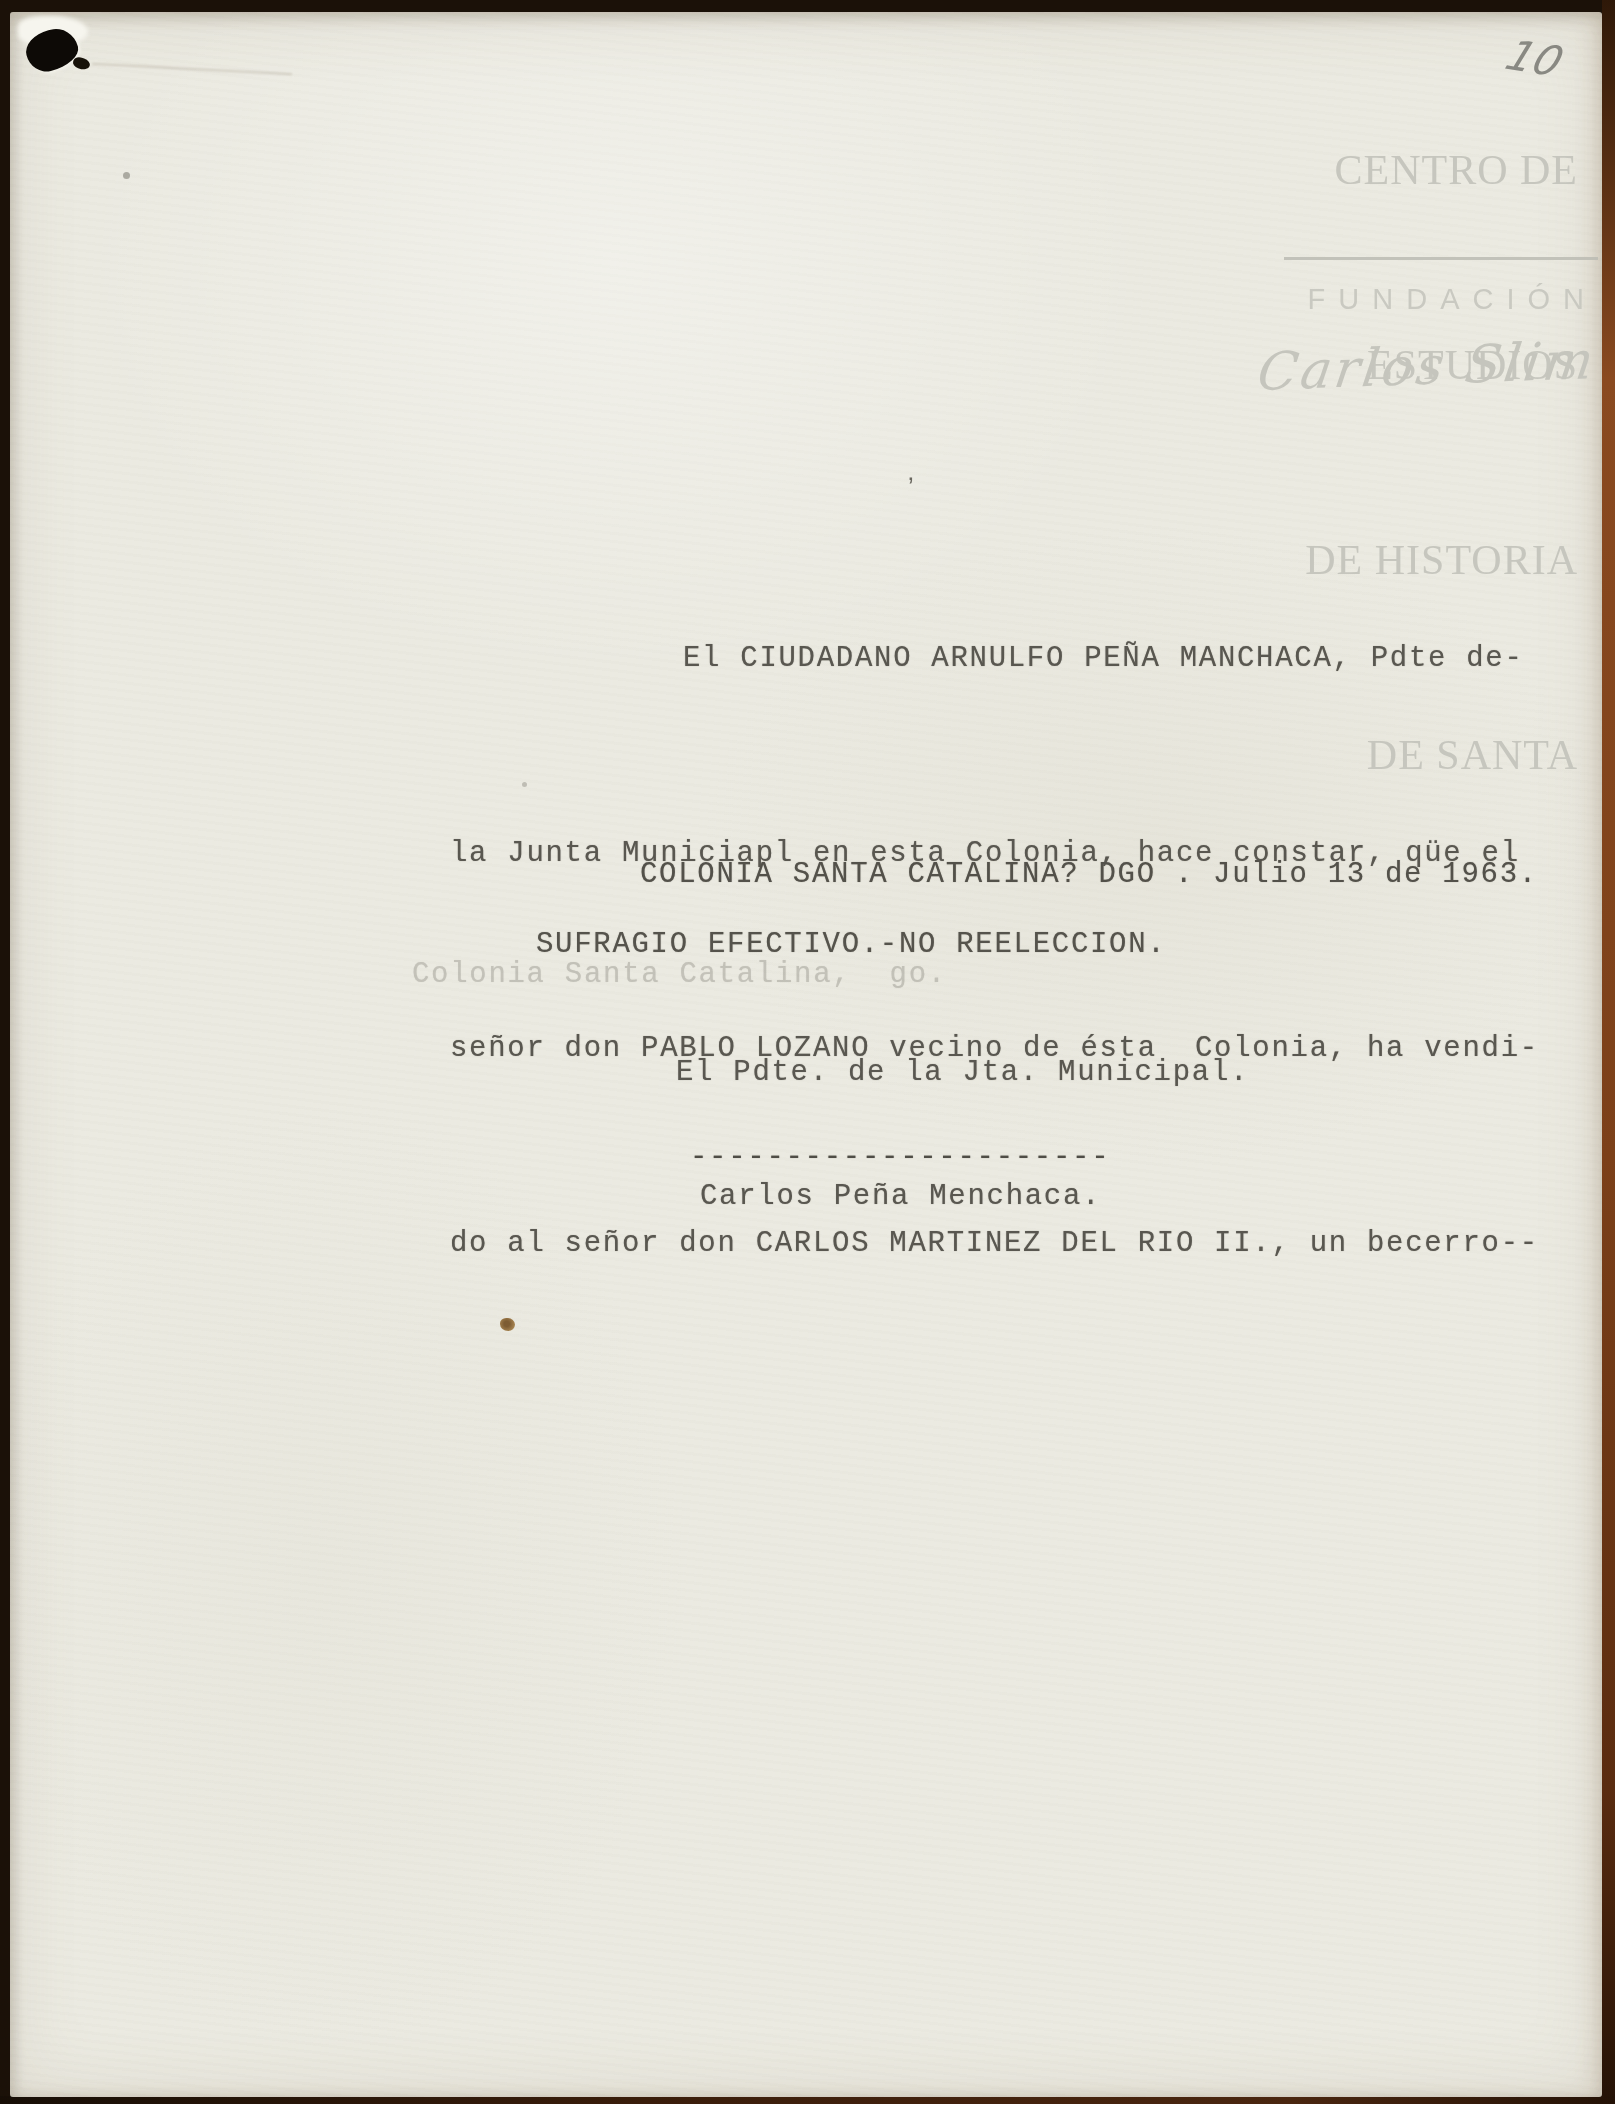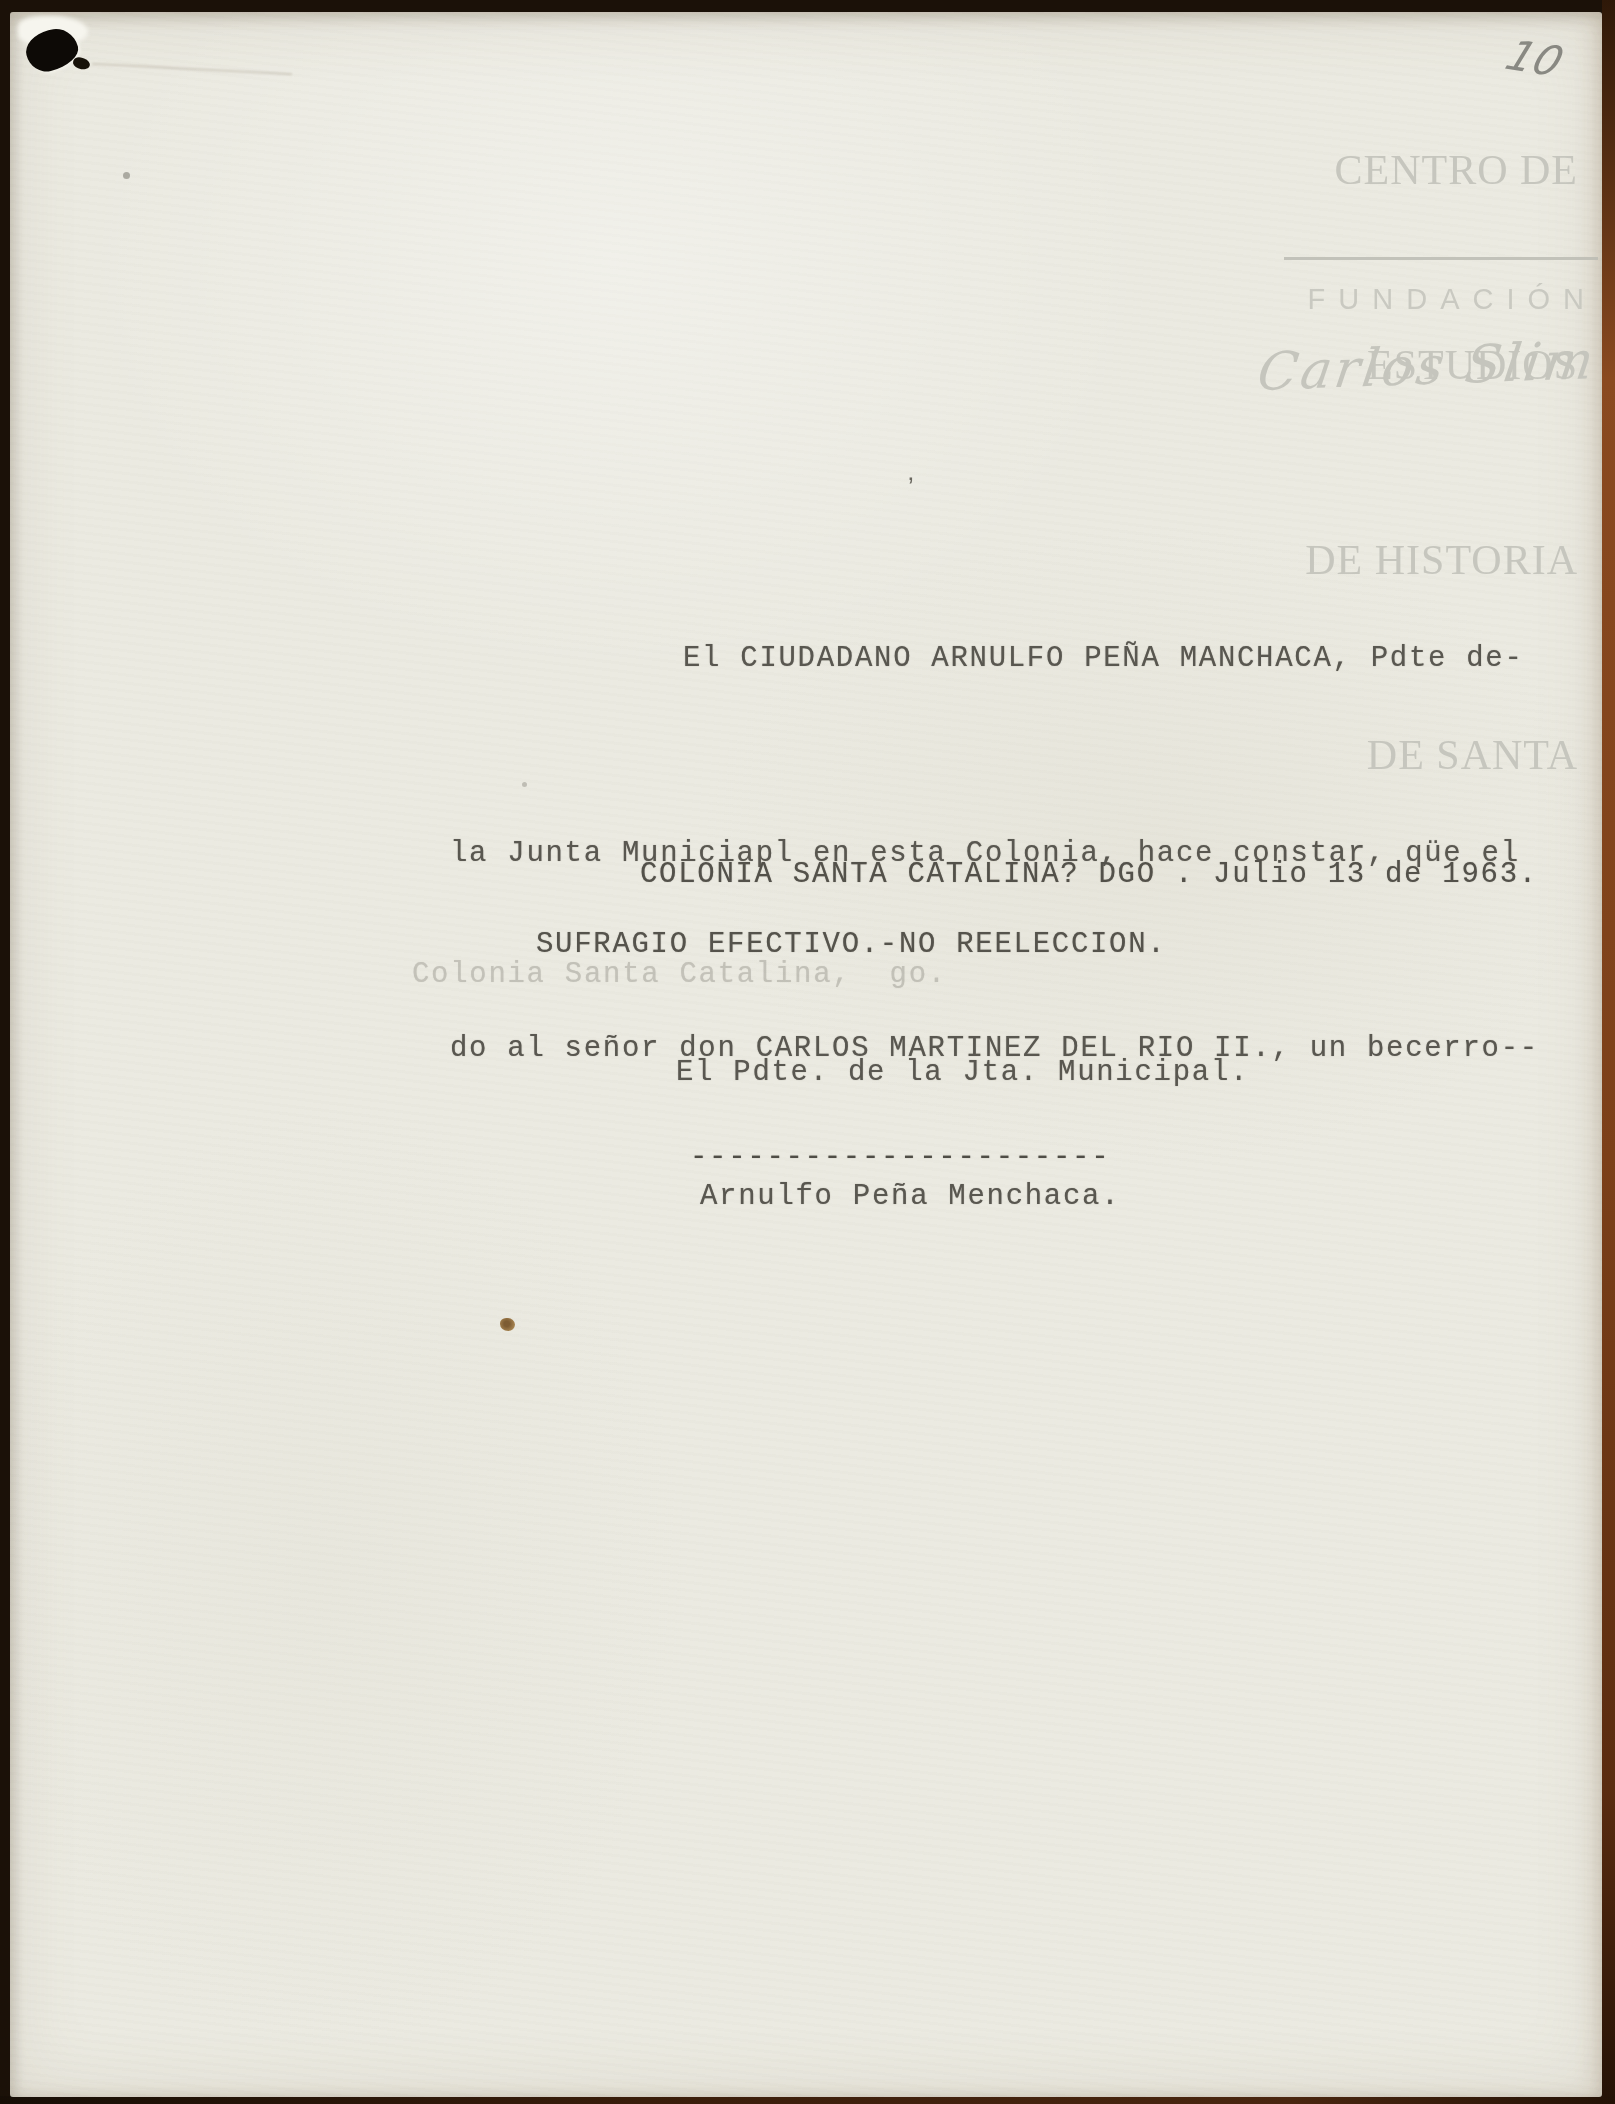--- a/index.html
+++ b/index.html
@@ -174,24 +174,25 @@
   <div class="abs stamp-foundation">FUNDACIÓN</div>
   <div class="abs stamp-signature">Carlos Slim</div>
 
   <div class="abs pencil-number">10</div>
 
   <div class="abs stray-mark">ʼ</div>
 
   <div class="abs tw body-block">
     <div class="body-line">El CIUDADANO ARNULFO PEÑA MANCHACA, Pdte de-</div>
     <div class="body-line">la Junta Municiapl en esta Colonia, hace constar, qüe el</div>
+    <div class="body-line">señor don PABLO LOZANO vecino de ésta  Colonia, ha vendi-</div>
     <div class="body-line">do al señor don CARLOS MARTINEZ DEL RIO II., un becerro--</div>
   </div>
 
   <div class="abs tw dateline">COLONIA SANTA CATALINA? DGO . Julio 13 de 1963.</div>
   <div class="abs tw motto">SUFRAGIO EFECTIVO.-NO REELECCION.</div>
   <div class="abs tw ghost-line">Colonia Santa Catalina,  go.</div>
 
   <div class="abs tw sig-title">El Pdte. de la Jta. Municipal.</div>
   <div class="abs tw sig-rule">----------------------</div>
-  <div class="abs tw sig-name">Arnulfo Peña Menchaca.</div>
+  <div class="abs tw sig-name">Carlos Peña Menchaca.</div>
 
 </div>
 
 </body></html>

